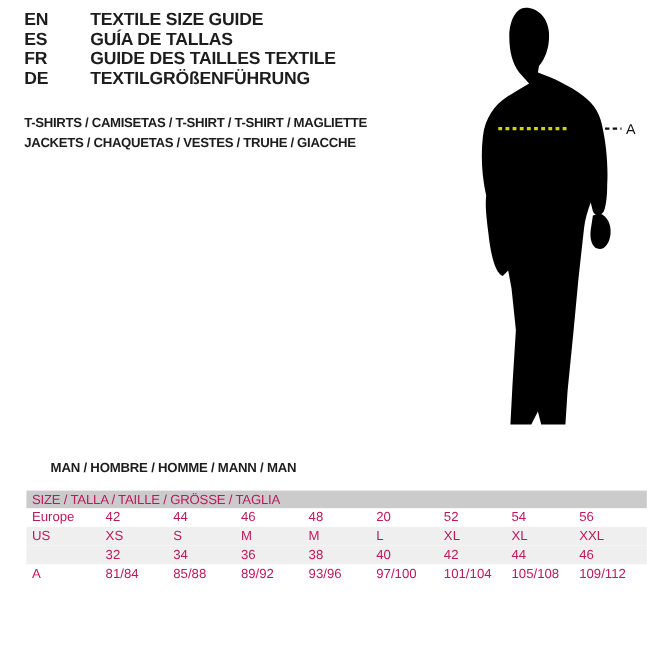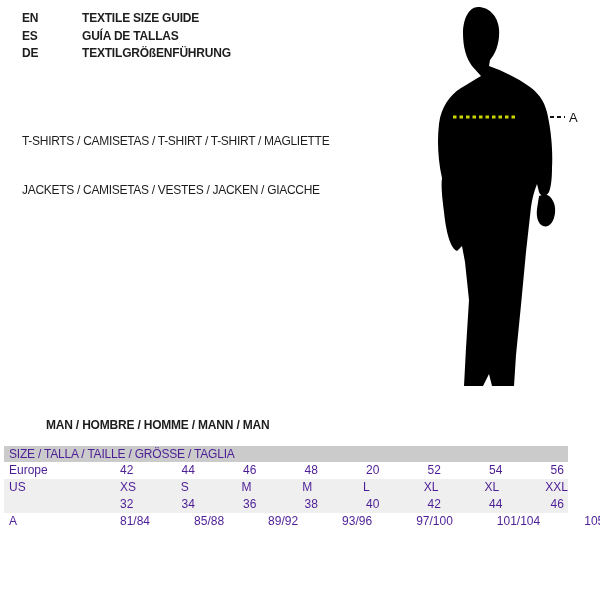--- a/index.html
+++ b/index.html
@@ -1,39 +1,39 @@
 <!DOCTYPE html>
 <html><head>
 <meta charset="utf-8">
 <style>
   html,body{margin:0;padding:0;background:#fff;}
   body{font-family:"Liberation Sans", sans-serif; color:#1d1d1d;}
   .page{position:relative;width:600px;height:600px;background:#fff;overflow:hidden;}
 
   
   .lang-list{position:absolute;left:22px;top:10px;}
-  .lang-row{display:flex;height:17.5px;line-height:17.5px;font-size:12px;font-weight:bold;letter-spacing:-0.2px;align-items:center;}
+  .lang-row{display:flex;height:17.5px;line-height:17.5px;font-size:16px;font-weight:bold;letter-spacing:-0.2px;align-items:center;}
   .lang-code{width:38px;}
   .lang-label{white-space:nowrap;margin-left:22px;}
 
   
   .cats{position:absolute;left:22px;top:102px;}
-  .cat-line{height:18.5px;line-height:18.5px;font-size:12px;font-weight:normal;letter-spacing:-0.3px;white-space:nowrap;margin-top:30px;}
+  .cat-line{height:18.5px;line-height:18.5px;font-size:12px;font-weight:bold;letter-spacing:-0.3px;white-space:nowrap;}
 
   
   .figure-wrap{position:absolute;left:400px;top:0;width:200px;height:400px;}
   .figure-wrap svg{display:block;}
 
   
   .section-title{position:absolute;left:22px;top:418px;font-size:12px;font-weight:bold;letter-spacing:-0.2px;padding-left:24px;}
 
   
-  .size-table{position:absolute;left:4px;top:446px;width:564px;font-size:12px;color:#4c1d95;}
+  .size-table{position:absolute;left:24px;top:446px;width:564px;font-size:12px;color:#be185d;}
   .t-header{height:16px;line-height:16px;background:#cbcbcb;padding-left:5px;letter-spacing:-0.2px;}
-  .t-row{display:grid;grid-template-columns:72px repeat(8,1fr);height:17px;line-height:17px;gap:44px;}
+  .t-row{display:grid;grid-template-columns:72px repeat(8,1fr);height:17px;line-height:17px;}
   .t-row.shaded{background:#efefef;}
   .t-label{padding-left:5px;text-align:left;}
   .t-cell{}
 
   
   .footnote{position:absolute;left:22px;top:545px;font-size:12px;font-weight:bold;letter-spacing:-0.3px;}
 </style>
 </head>
 <body>
 
@@ -42,28 +42,32 @@
   <div class="lang-list">
     <div class="lang-row">
       <span class="lang-code">EN</span>
       <span class="lang-label">TEXTILE SIZE GUIDE</span>
     </div>
     <div class="lang-row">
       <span class="lang-code">ES</span>
       <span class="lang-label">GUÍA DE TALLAS</span>
     </div>
     <div class="lang-row">
+      <span class="lang-code">FR</span>
+      <span class="lang-label">GUIDE DES TAILLES TEXTILE</span>
+    </div>
+    <div class="lang-row">
       <span class="lang-code">DE</span>
       <span class="lang-label">TEXTILGRÖßENFÜHRUNG</span>
     </div>
   </div>
 
   <div class="cats">
     <div class="cat-line">T-SHIRTS / CAMISETAS / T-SHIRT / T-SHIRT / MAGLIETTE</div>
-    <div class="cat-line">JACKETS / CAMISETAS / VESTES / JACKEN / GIACCHE</div>
+    <div class="cat-line">JACKETS / CHAQUETAS / VESTES / TRUHE / GIACCHE</div>
   </div>
 
   <div class="figure-wrap">
     <svg width="200" height="400" viewBox="0 0 200 400">
       <path d="M78,7 C89,7 98,16 99,29 C100,42 96,53 90,60 L89,66
                C103,71 118,78 130,87 C141,95 146,105 148,117
                C151,131 153,150 152,168 C152,178 151,187 149,192
                C146,197 141,197 139,192 L137,184
                C134,192 132,199 131,207 L126,252 L121,305 L116,355 L114,386
                L92,386 L89,374 L83,386 L64,386

